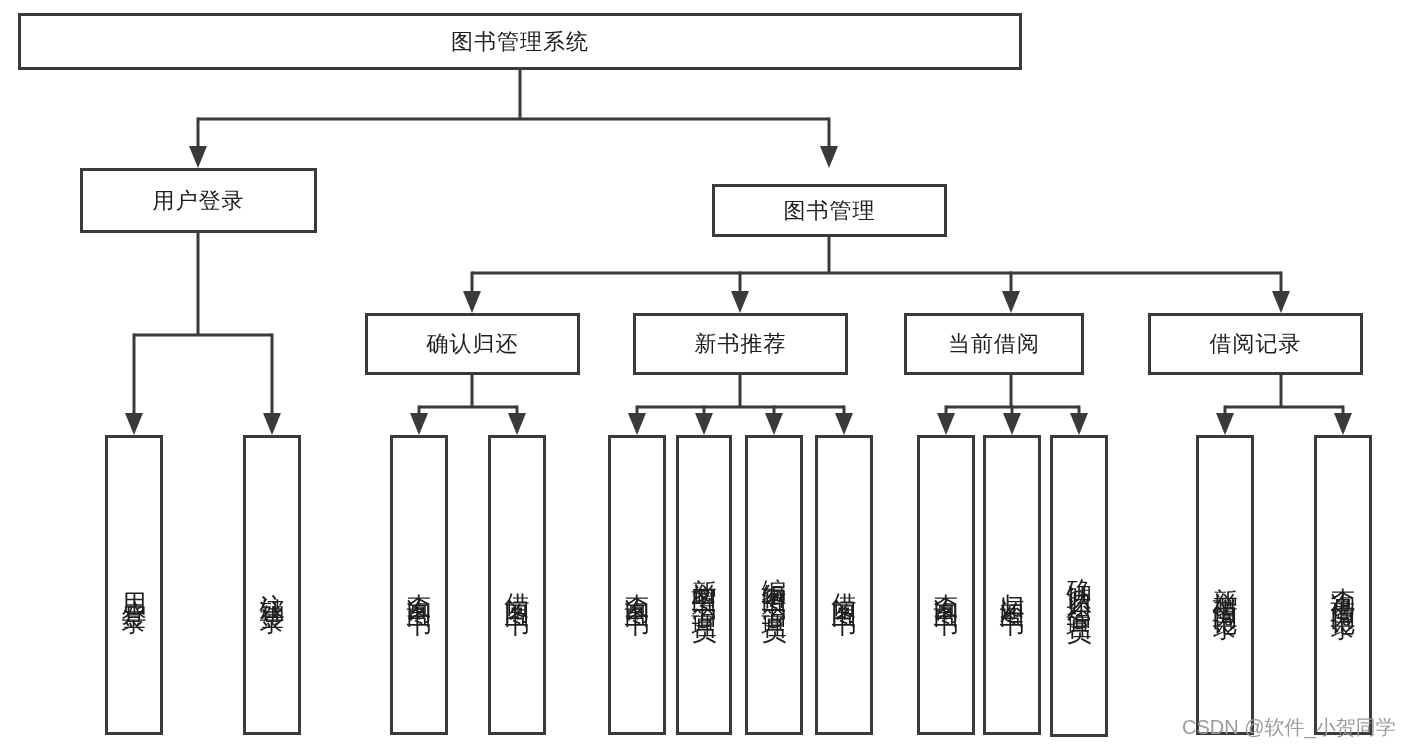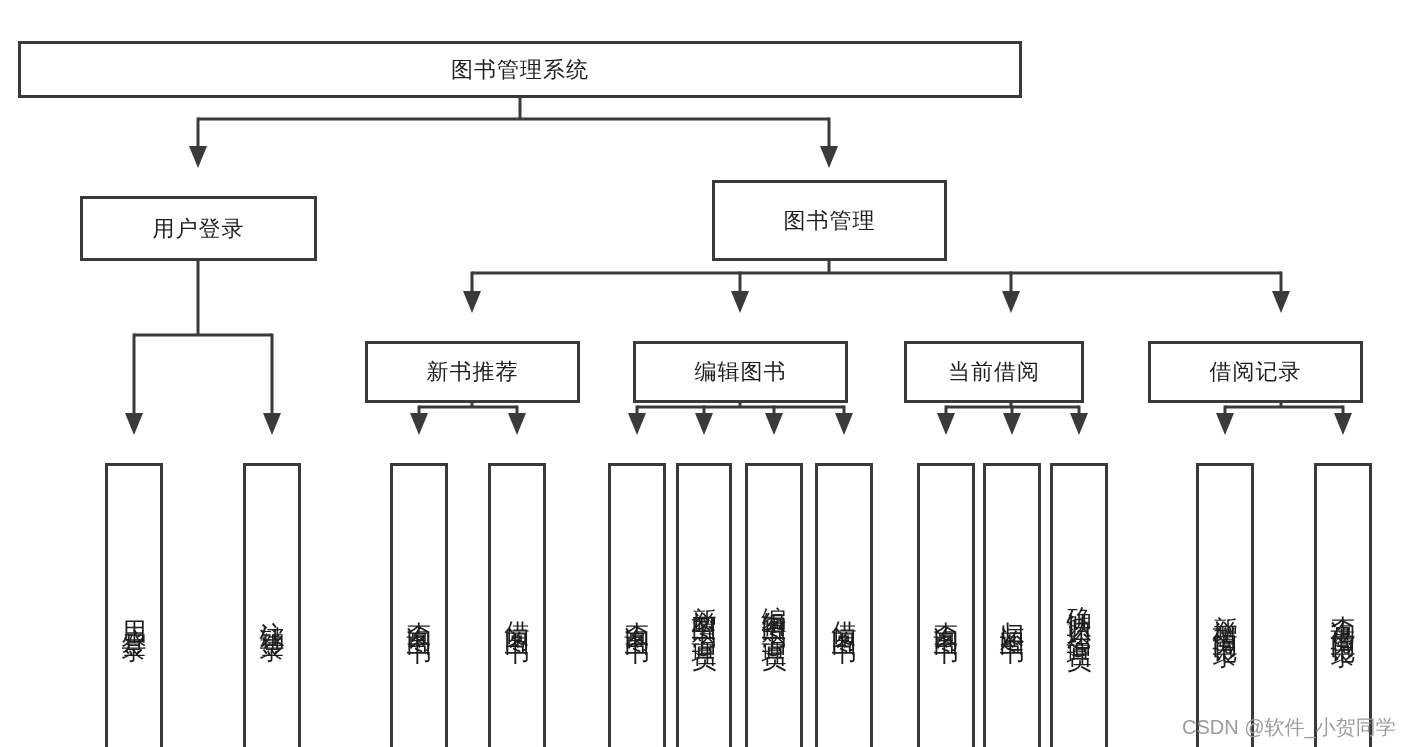--- a/index.html
+++ b/index.html
@@ -20,21 +20,20 @@
   .node{
     position:absolute;
     box-sizing:border-box;
     border:3px solid var(--line);
     background:var(--bg);
     color:var(--text);
     display:flex;
     align-items:center;
     justify-content:center;
     z-index:2;
-    margin-top:28px;
   }
   .node.h{
     font-size:22px;
     letter-spacing:1px;
     white-space:nowrap;
   }
   .node.v{
     writing-mode:vertical-rl;
     text-orientation:mixed;
     font-size:25px;
@@ -120,24 +119,24 @@
       <polygon points="1003,413 1021,413 1012,435"></polygon>
       <polygon points="1070,413 1088,413 1079,435"></polygon>
       <polygon points="1216,413 1234,413 1225,435"></polygon>
       <polygon points="1334,413 1352,413 1343,435"></polygon>
     </g>
   </svg>
 
   <div class="node h" style="left:18px;top:13px;width:1004px;height:57px">图书管理系统</div>
 
   <div class="node h" style="left:80px;top:168px;width:237px;height:65px">用户登录</div>
-  <div class="node h" style="left:712px;top:152px;width:235px;height:81px">图书管理</div>
+  <div class="node h" style="left:712px;top:184px;width:235px;height:53px">图书管理</div>
 
-  <div class="node h" style="left:365px;top:313px;width:215px;height:62px">新书推荐</div>
-  <div class="node h" style="left:633px;top:313px;width:215px;height:62px">编辑图书</div>
+  <div class="node h" style="left:365px;top:313px;width:215px;height:62px">确认归还</div>
+  <div class="node h" style="left:633px;top:313px;width:215px;height:62px">新书推荐</div>
   <div class="node h" style="left:904px;top:313px;width:180px;height:62px">当前借阅</div>
   <div class="node h" style="left:1148px;top:313px;width:215px;height:62px">借阅记录</div>
 
   <div class="node v" style="left:105px;top:435px;width:58px;height:300px">用户登录</div>
   <div class="node v" style="left:243px;top:435px;width:58px;height:300px">注销登录</div>
 
   <div class="node v" style="left:390px;top:435px;width:58px;height:300px">查询图书</div>
   <div class="node v" style="left:488px;top:435px;width:58px;height:300px">借阅图书</div>
 
   <div class="node v" style="left:608px;top:435px;width:58px;height:300px">查询图书</div>

